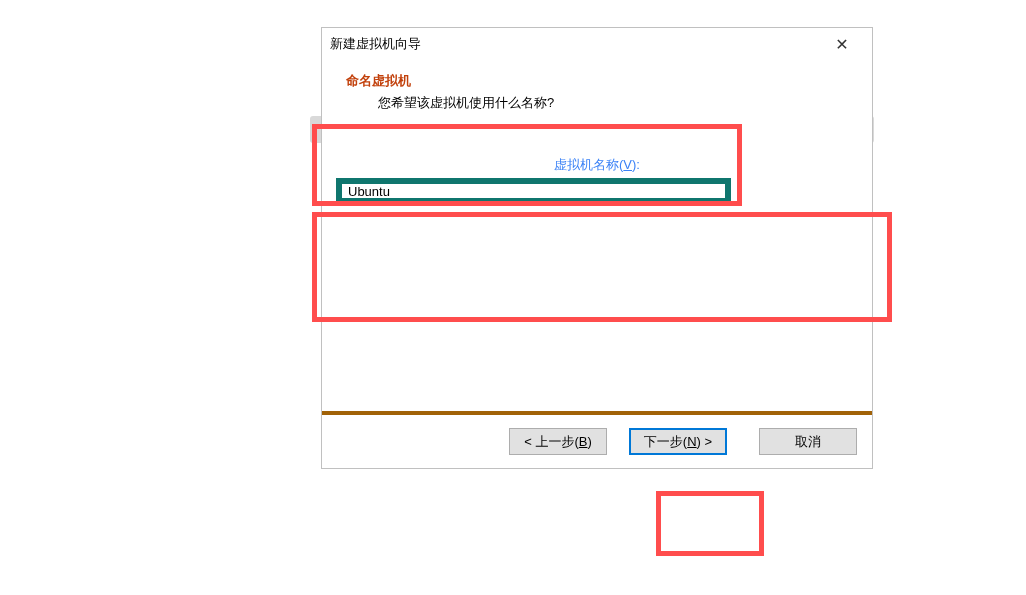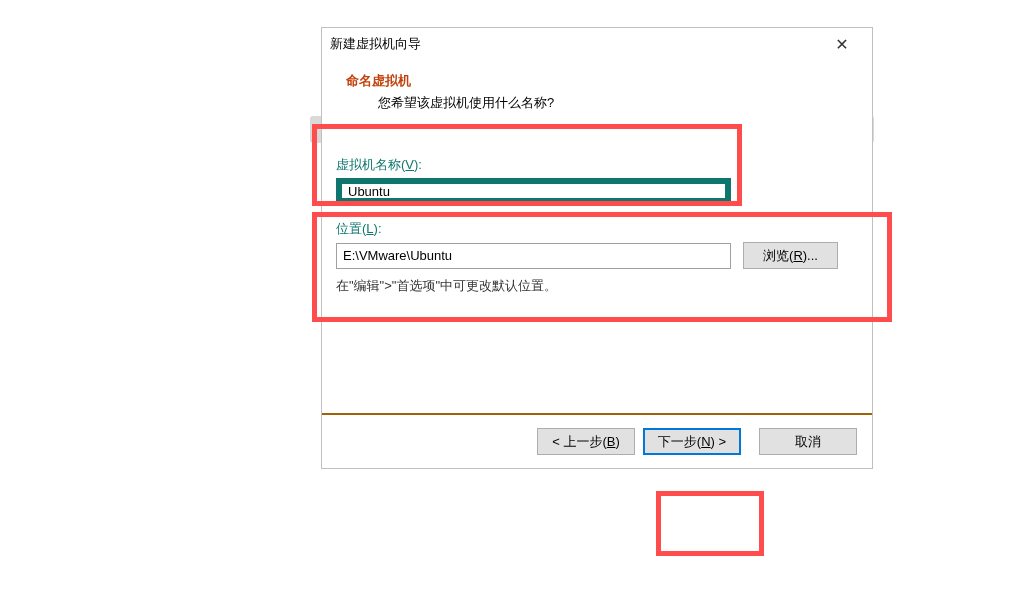--- a/index.html
+++ b/index.html
@@ -103,23 +103,24 @@
       left: 656px;
       top: 491px;
       width: 108px;
       height: 65px;
     }
     .field-group {
       margin-bottom: 16px;
     }
     .field-label {
       font-size: 13px;
-      color: #0f766e;
+      color: #3b82f6;
       margin-bottom: 4px;
       display: block;
+      text-align: center;
     }
     .field-label .underline {
       text-decoration: underline;
     }
     .text-input {
       width: 395px;
       height: 26px;
       padding: 2px 6px;
       font-size: 13px;
       border: 6px solid #0f766e;
@@ -145,25 +146,25 @@
     }
     .browse-btn .underline {
       text-decoration: underline;
     }
     .hint-text {
       font-size: 13px;
       color: #333;
       margin-top: 8px;
     }
     .footer {
-      border-top: 2px solid #a16207;
+      border-top: 4px solid #a16207;
       padding: 13px 15px;
       display: flex;
       justify-content: flex-end;
-      gap: 8px;
+      gap: 22px;
     }
     .footer-btn {
       width: 98px;
       height: 27px;
       background: #e1e1e1;
       border: 1px solid #adadad;
       font-size: 13px;
       cursor: pointer;
       font-family: inherit;
     }
@@ -199,32 +200,20 @@
     <div class="highlight-box highlight-1"></div>
     <div class="highlight-box highlight-2"></div>
 
     <div class="field-group" style="margin-top:26px;">
       <label class="field-label">
         <span>虚拟机名称(</span><span class="underline">V</span><span>):</span>
       </label>
       <input type="text" class="text-input" value="Ubuntu" style="">
     </div>
 
-    <div class="field-group">
-      <label class="field-label">
-        <span>位置(</span><span class="underline">L</span><span>):</span>
-      </label>
-      <div class="location-row">
-        <input type="text" class="text-input plain" value="E:\VMware\Ubuntu" style="">
-        <button class="browse-btn">
-          <span>浏览(</span><span class="underline">R</span><span>)...</span>
-        </button>
-      </div>
-      <div class="hint-text">在"编辑"&gt;"首选项"中可更改默认位置。</div>
-    </div>
   </div>
 
   <div class="footer">
     <button class="footer-btn">
       <span>&lt; 上一步(</span><span class="underline">B</span><span>)</span>
     </button>
     <button class="footer-btn primary">
       <span>下一步(</span><span class="underline">N</span><span>) &gt;</span>
     </button>
     <button class="footer-btn cancel-gap">

